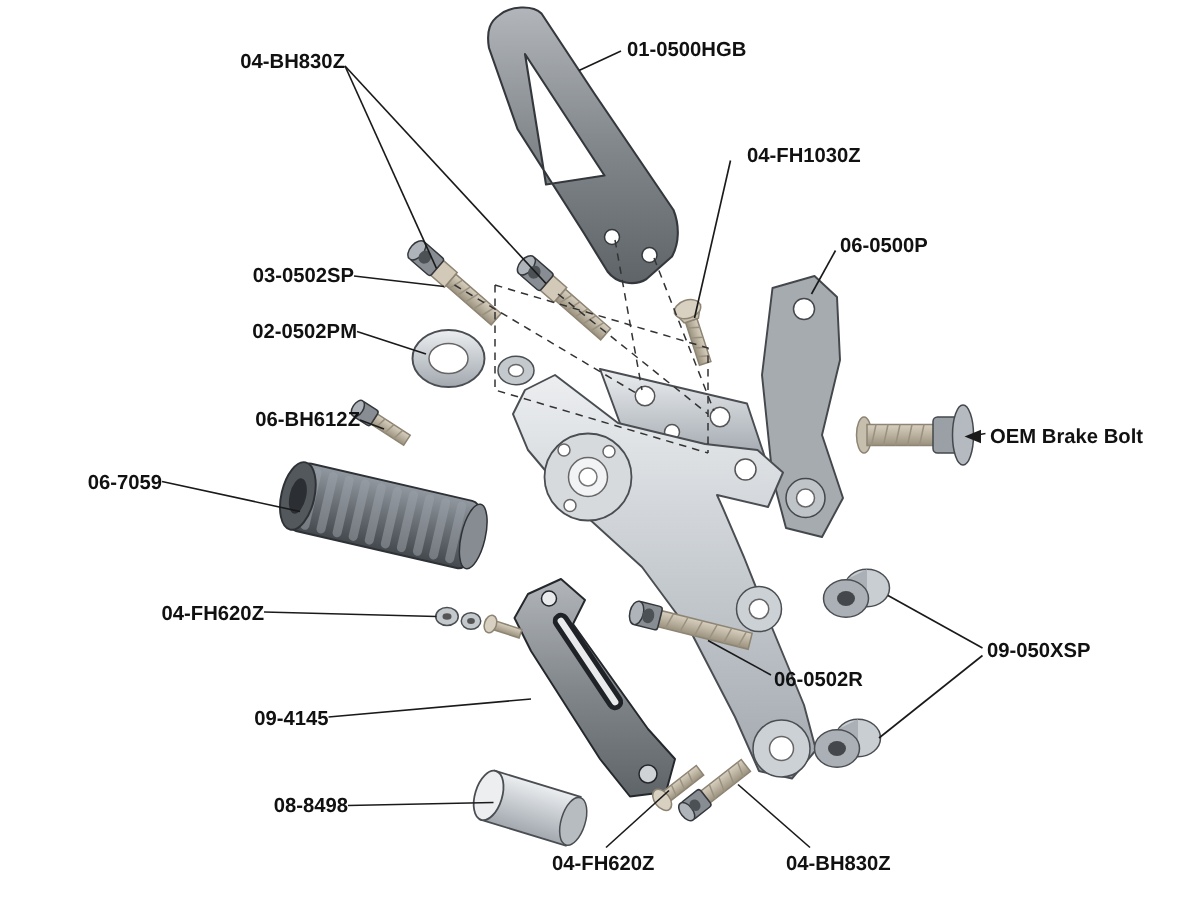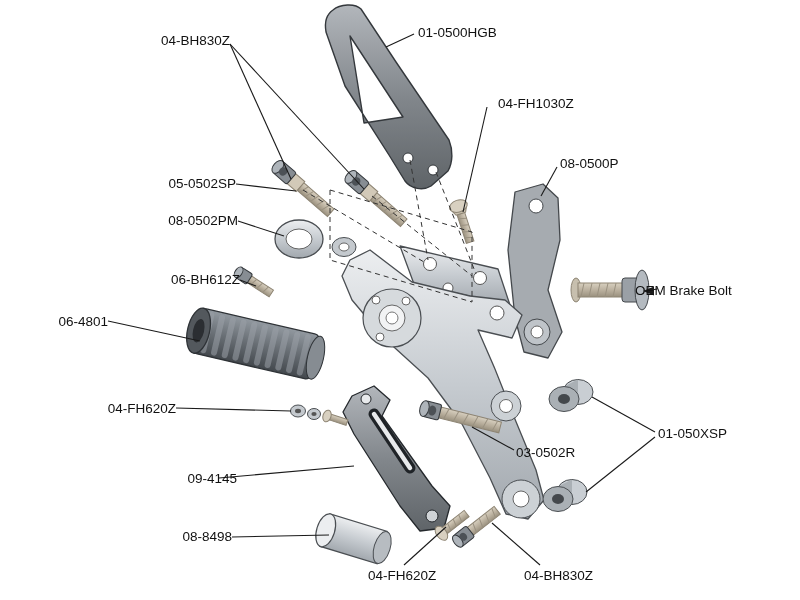--- a/index.html
+++ b/index.html
@@ -1,18 +1,19 @@
 <!DOCTYPE html>
 <html><head>
 <meta charset="utf-8">
 <style>
   html,body{margin:0;padding:0;background:#ffffff;}
   #stage{
     position:relative;width:800px;height:600px;background:#ffffff;overflow:hidden;
     font-family:"Liberation Sans", sans-serif;
+    font-weight:bold;
   }
   #art{position:absolute;left:0;top:0;}
   .lbl{
     position:absolute;font-size:13.5px;color:#111;white-space:nowrap;line-height:15px;
   }
   .lbl.r{text-align:right;}
 </style>
 </head>
 <body>
 
@@ -232,27 +233,27 @@
       <path d="M232,537 L329,535"></path>
       <path d="M404,565 L446,527"></path>
       <path d="M540,565 L492,523"></path>
     </g>
     <polygon points="643,291 654,286.5 654,295.5" fill="#1a1a1a"></polygon>
   </svg>
 
   <div class="lbl r" style="left:152px;top:33px;width:78px">04-BH830Z</div>
   <div class="lbl" style="left:418px;top:25px">01-0500HGB</div>
   <div class="lbl" style="left:498px;top:96px">04-FH1030Z</div>
-  <div class="lbl" style="left:560px;top:156px">08-0500P</div>
-  <div class="lbl r" style="left:156px;top:176px;width:80px">05-0502SP</div>
-  <div class="lbl r" style="left:156px;top:213px;width:82px">08-0502PM</div>
+  <div class="lbl" style="left:560px;top:156px">06-0500P</div>
+  <div class="lbl r" style="left:156px;top:176px;width:80px">03-0502SP</div>
+  <div class="lbl r" style="left:156px;top:213px;width:82px">02-0502PM</div>
   <div class="lbl r" style="left:158px;top:272px;width:82px">06-BH612Z</div>
-  <div class="lbl" style="left:635px;top:283px">OEM Brake Bolt</div>
-  <div class="lbl r" style="left:40px;top:314px;width:68px">06-4801</div>
+  <div class="lbl" style="left:660px;top:283px">OEM Brake Bolt</div>
+  <div class="lbl r" style="left:40px;top:314px;width:68px">06-7059</div>
   <div class="lbl r" style="left:96px;top:401px;width:80px">04-FH620Z</div>
-  <div class="lbl" style="left:658px;top:426px">01-050XSP</div>
-  <div class="lbl" style="left:516px;top:445px">03-0502R</div>
-  <div class="lbl r" style="left:164px;top:471px;width:73px">09-4145</div>
+  <div class="lbl" style="left:658px;top:426px">09-050XSP</div>
+  <div class="lbl" style="left:516px;top:445px">06-0502R</div>
+  <div class="lbl r" style="left:146px;top:471px;width:73px">09-4145</div>
   <div class="lbl r" style="left:152px;top:529px;width:80px">08-8498</div>
   <div class="lbl" style="left:368px;top:568px">04-FH620Z</div>
   <div class="lbl" style="left:524px;top:568px">04-BH830Z</div>
 
 </div>
 
 </body></html>

